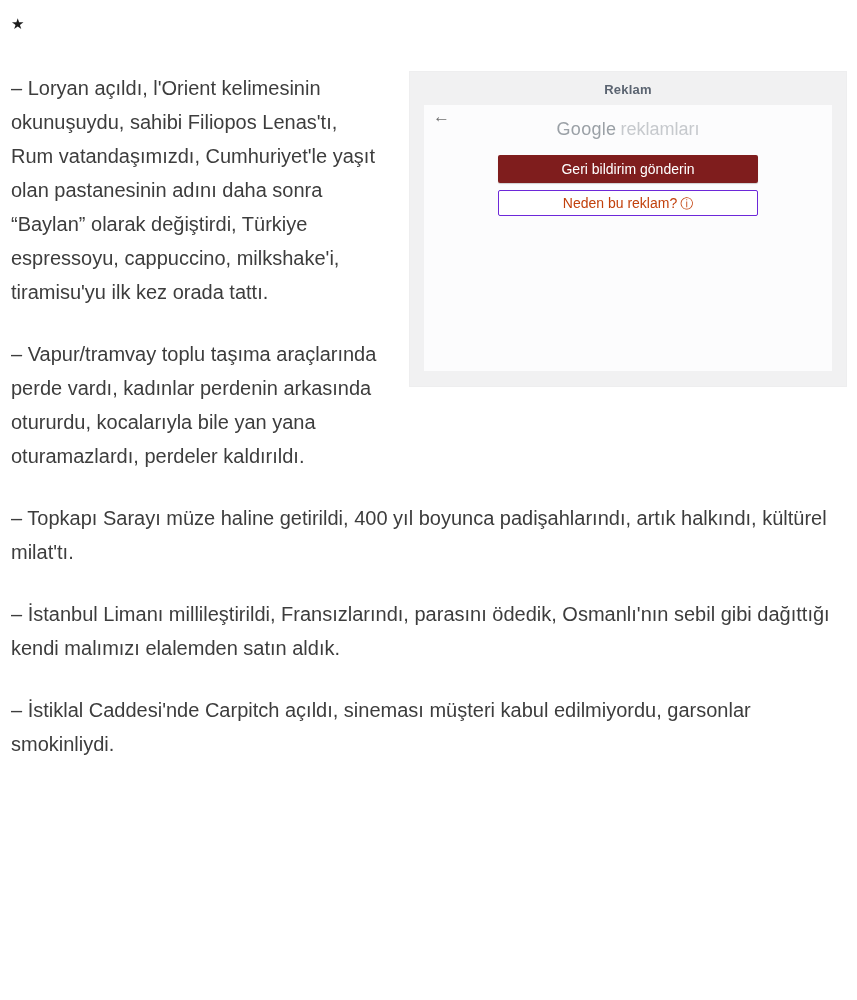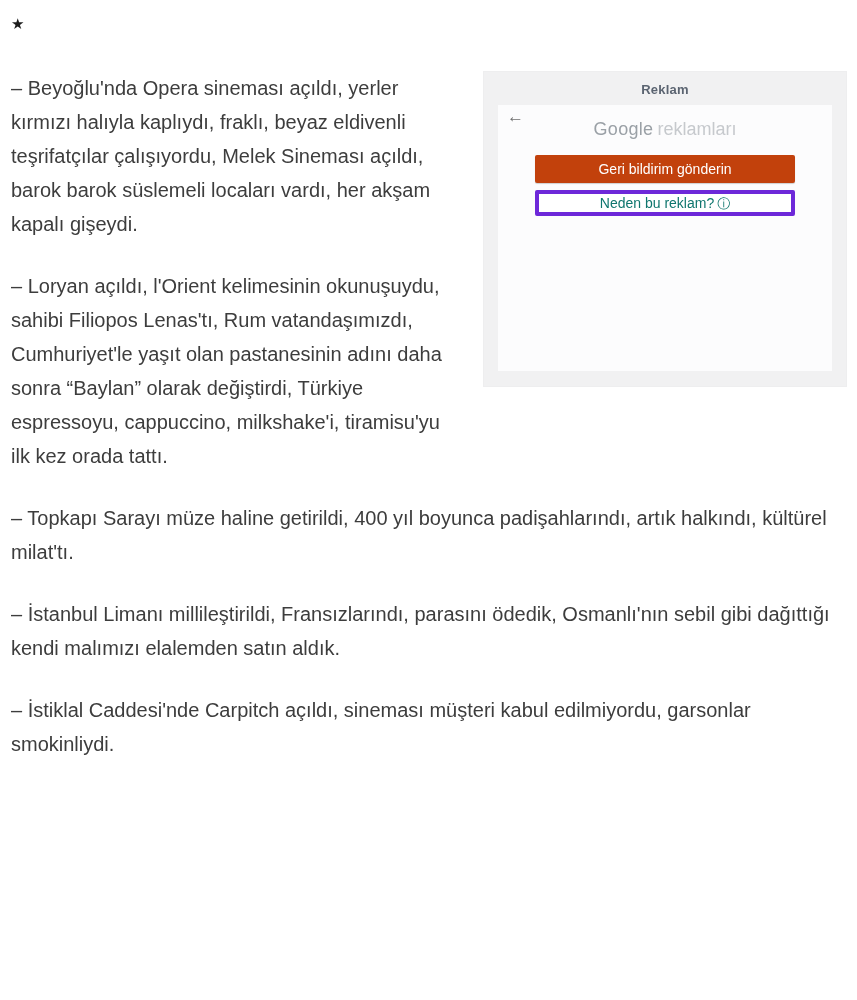--- a/index.html
+++ b/index.html
@@ -23,21 +23,21 @@
   .article {
     font-size: 20px;
     line-height: 34px;
     color: #3d3d3d;
   }
   .article p { margin: 0 0 28px 0; }
 
   
   .ad-slot {
     float: right;
-    width: 364px;
+    width: 438px;
     height: 408px;
     margin-left: 26px;
   }
   .ad-panel {
     background: #f1f1f2;
     border: 1px solid #eeeeef;
     height: 316px;
   }
   .ad-label {
     text-align: center;
@@ -71,38 +71,38 @@
     white-space: nowrap;
   }
   .brand-g { color: #9aa0a6; font-weight: 500; letter-spacing: 0.3px; }
   .brand-r { color: #c6c9cd; font-weight: 400; margin-left: 4px; }
 
   .btn-blue {
     display: block;
     width: 260px;
     height: 28px;
     margin: 11px auto 0 auto;
-    background: #c2410c;
+    background: #7f1d1d;
     color: #ffffff;
     border: none;
     border-radius: 2px;
     font-family: inherit;
     font-size: 14px;
     line-height: 14px;
     cursor: pointer;
     box-shadow: 0 1px 1px rgba(0,0,0,0.18);
   }
   .btn-white {
     display: block;
     width: 260px;
     height: 26px;
     margin: 7px auto 0 auto;
     background: #ffffff;
-    color: #0f766e;
-    border: 4px solid #6d28d9;
+    color: #c2410c;
+    border: 1px solid #6d28d9;
     border-radius: 2px;
     font-family: inherit;
     font-size: 14px;
     line-height: 16px;
     cursor: pointer;
   }
   .btn-white .info { font-size: 13px; margin-left: 3px; }
 </style>
 </head>
 <body>
@@ -120,20 +120,20 @@
           <span class="ad-back">←</span>
           <div class="ad-brand">
             <span class="brand-g">Google</span><span class="brand-r">reklamları</span>
           </div>
           <button class="btn-blue">Geri bildirim gönderin</button>
           <button class="btn-white"><span>Neden bu reklam?</span><span class="info">ⓘ</span></button>
         </div>
       </div>
     </aside>
 
-    <p>– Beyoğlu'nda Opera sineması açıldı, yerler kırmızı halıyla kaplıydı, fraklı, beyaz eldivenli teşrifatçılar çalışıyordu, Melek Sineması açıldı, barok barok süslemeli locaları vardı, her akşam kapalı gişeydi.</p>
     <p>– Loryan açıldı, l'Orient kelimesinin okunuşuydu, sahibi Filiopos Lenas'tı, Rum vatandaşımızdı, Cumhuriyet'le yaşıt olan pastanesinin adını daha sonra “Baylan” olarak değiştirdi, Türkiye espressoyu, cappuccino, milkshake'i, tiramisu'yu ilk kez orada tattı.</p>
+    <p>– Vapur/tramvay toplu taşıma araçlarında perde vardı, kadınlar perdenin arkasında otururdu, kocalarıyla bile yan yana oturamazlardı, perdeler kaldırıldı.</p>
     <p>– Topkapı Sarayı müze haline getirildi, 400 yıl boyunca padişahlarındı, artık halkındı, kültürel milat'tı.</p>
     <p>– İstanbul Limanı millileştirildi, Fransızlarındı, parasını ödedik, Osmanlı'nın sebil gibi dağıttığı kendi malımızı elalemden satın aldık.</p>
     <p>– İstiklal Caddesi'nde Carpitch açıldı, sineması müşteri kabul edilmiyordu, garsonlar smokinliydi.</p>
 
   </div>
 </div>
 
 </body></html>

